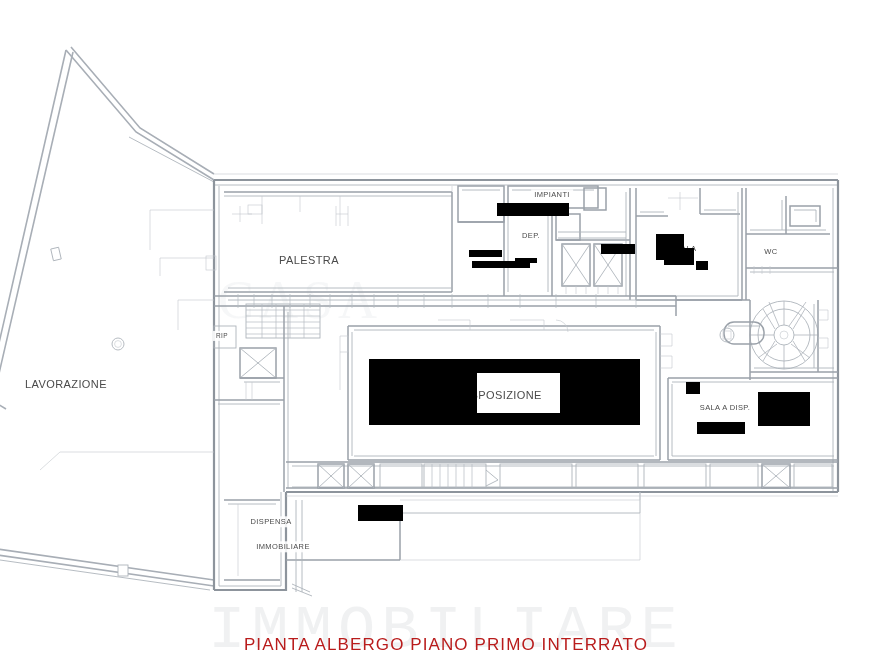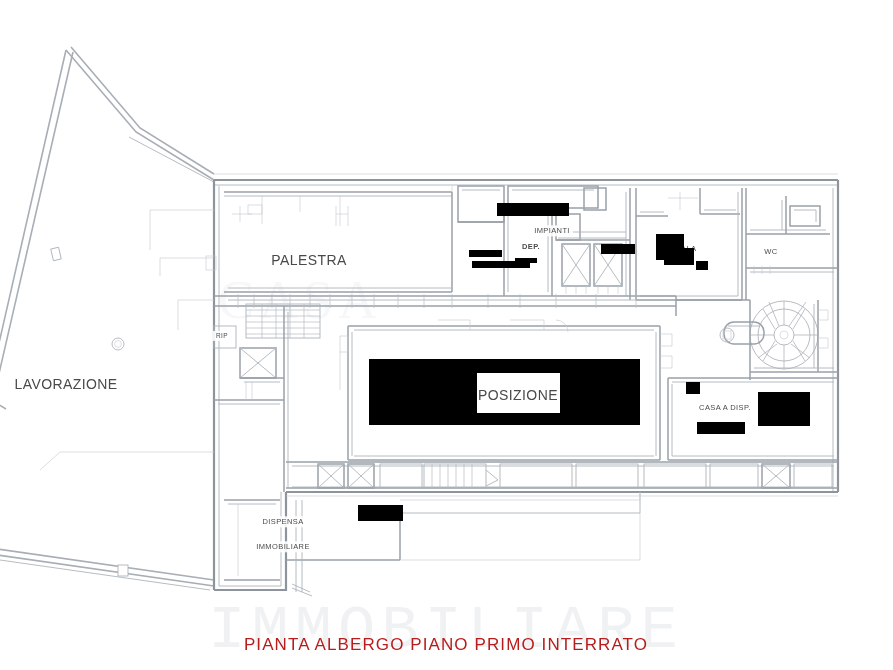--- a/index.html
+++ b/index.html
@@ -22,21 +22,21 @@
     font-family:"Liberation Sans", sans-serif;
     white-space:nowrap;
     letter-spacing:0.4px;
     text-align:center;
     transform:translate(-50%,-50%);
     background:rgba(255,255,255,0.88);
     padding:1px 3px;
     line-height:1.25;
   }
   .lbl-sm{font-size:7.5px;}
-  .lbl-md{font-size:14px;}
+  .lbl-md{font-size:11px;}
   .lbl-xs{font-size:6.5px;}
 
   
   #plan-title{
     position:absolute;
     left:446px;top:645px;
     transform:translate(-50%,-50%);
     font-size:17px;
     letter-spacing:1.1px;
     color:#b91c1c;
@@ -414,35 +414,35 @@
       <path class="wxl" d="M 640 500 L 640 492"></path>
       <path class="wxl" d="M 640 560 L 640 513"></path>
       <path class="wxl" d="M 400 560 L 640 560"></path>
     </g>
   </svg>
 
   <div class="room-label lbl-md" style="left:66px;top:385px;">LAVORAZIONE</div>
 
   <div class="room-label lbl-md" style="left:309px;top:261px;">PALESTRA</div>
 
-  <div class="room-label lbl-sm" style="left:552px;top:195px;margin-top:36px;">IMPIANTI</div>
-
-  <div class="room-label lbl-sm" style="left:531px;top:247px;font-weight:bold;">DEP.</div>
+  <div class="room-label lbl-sm" style="left:552px;top:195px;">IMPIANTI</div>
+
+  <div class="room-label lbl-sm" style="left:531px;top:236px;">DEP.</div>
 
   <div class="room-label lbl-sm" style="left:686px;top:249px;">SALA</div>
 
   <div class="room-label lbl-sm" style="left:771px;top:252px;text-align:right;">WC</div>
 
   <div class="room-label lbl-xs" style="left:222px;top:336px;">RIP</div>
 
   <div class="room-label lbl-md" style="left:479px;top:396px;">SALA A DISPOSIZIONE</div>
 
-  <div class="room-label lbl-sm" style="left:725px;top:408px;">CASA A DISP.</div>
-
-  <div class="room-label lbl-sm" style="left:271px;top:522px;margin-left:12px;">DISPENSA</div>
+  <div class="room-label lbl-sm" style="left:725px;top:408px;">SALA A DISP.</div>
+
+  <div class="room-label lbl-sm" style="left:271px;top:522px;">DISPENSA</div>
 
   <div class="room-label lbl-sm" style="left:283px;top:547px;">IMMOBILIARE</div>
 
   <div id="redactions">
       <div class="redact" style="left: 497px; top: 203px; width: 72px; height: 13px;"></div>
       <div class="redact" style="left: 469px; top: 250px; width: 33px; height: 7px;"></div>
       <div class="redact" style="left: 472px; top: 261px; width: 58px; height: 7px;"></div>
       <div class="redact" style="left: 515px; top: 258px; width: 22px; height: 5px;"></div>
       <div class="redact" style="left: 601px; top: 244px; width: 34px; height: 10px;"></div>
       <div class="redact" style="left: 656px; top: 234px; width: 28px; height: 26px;"></div>

